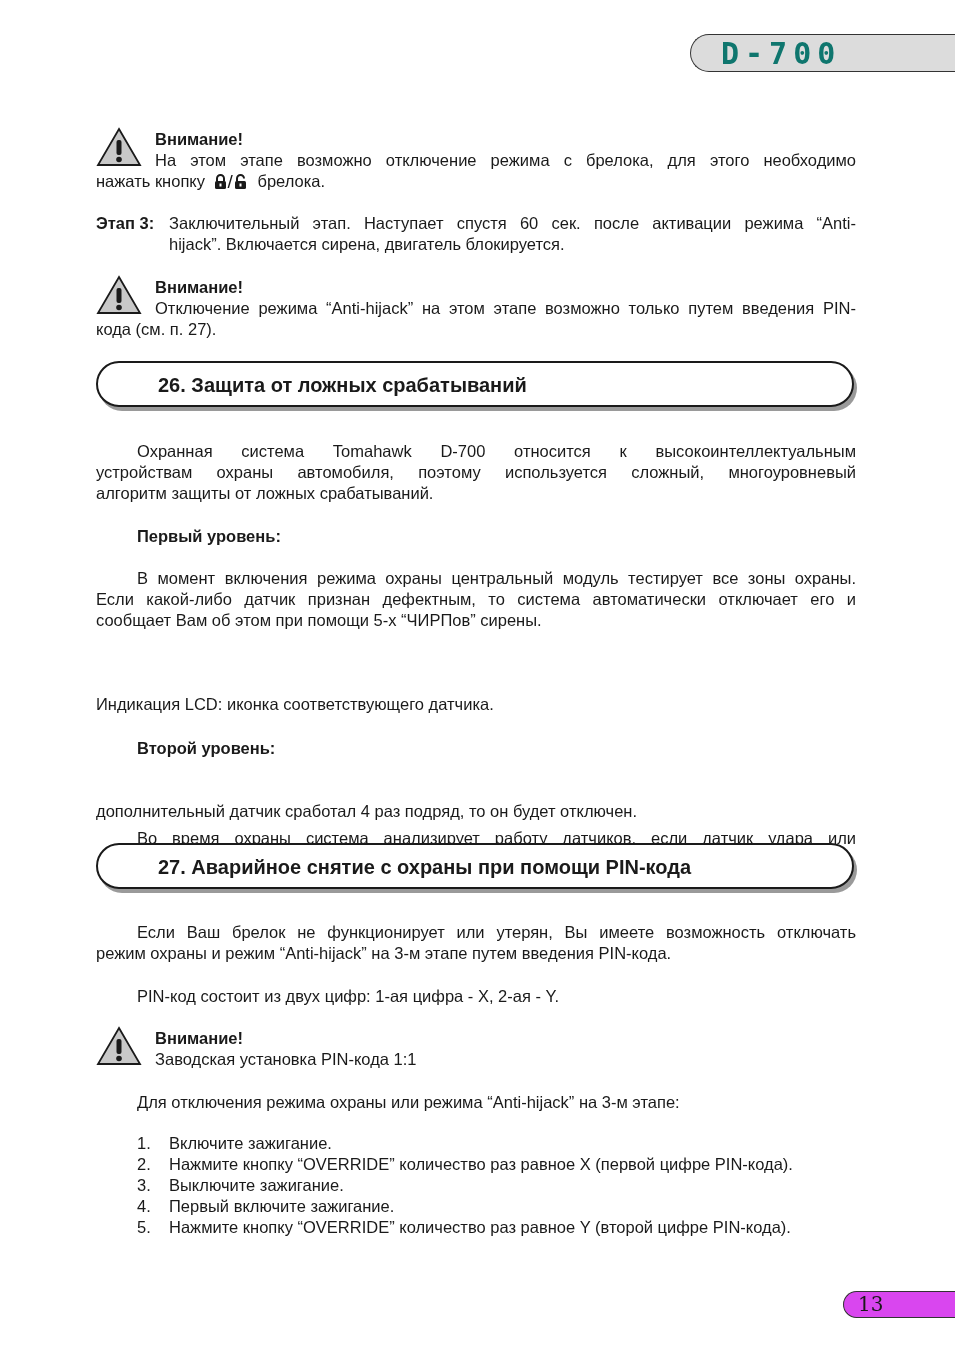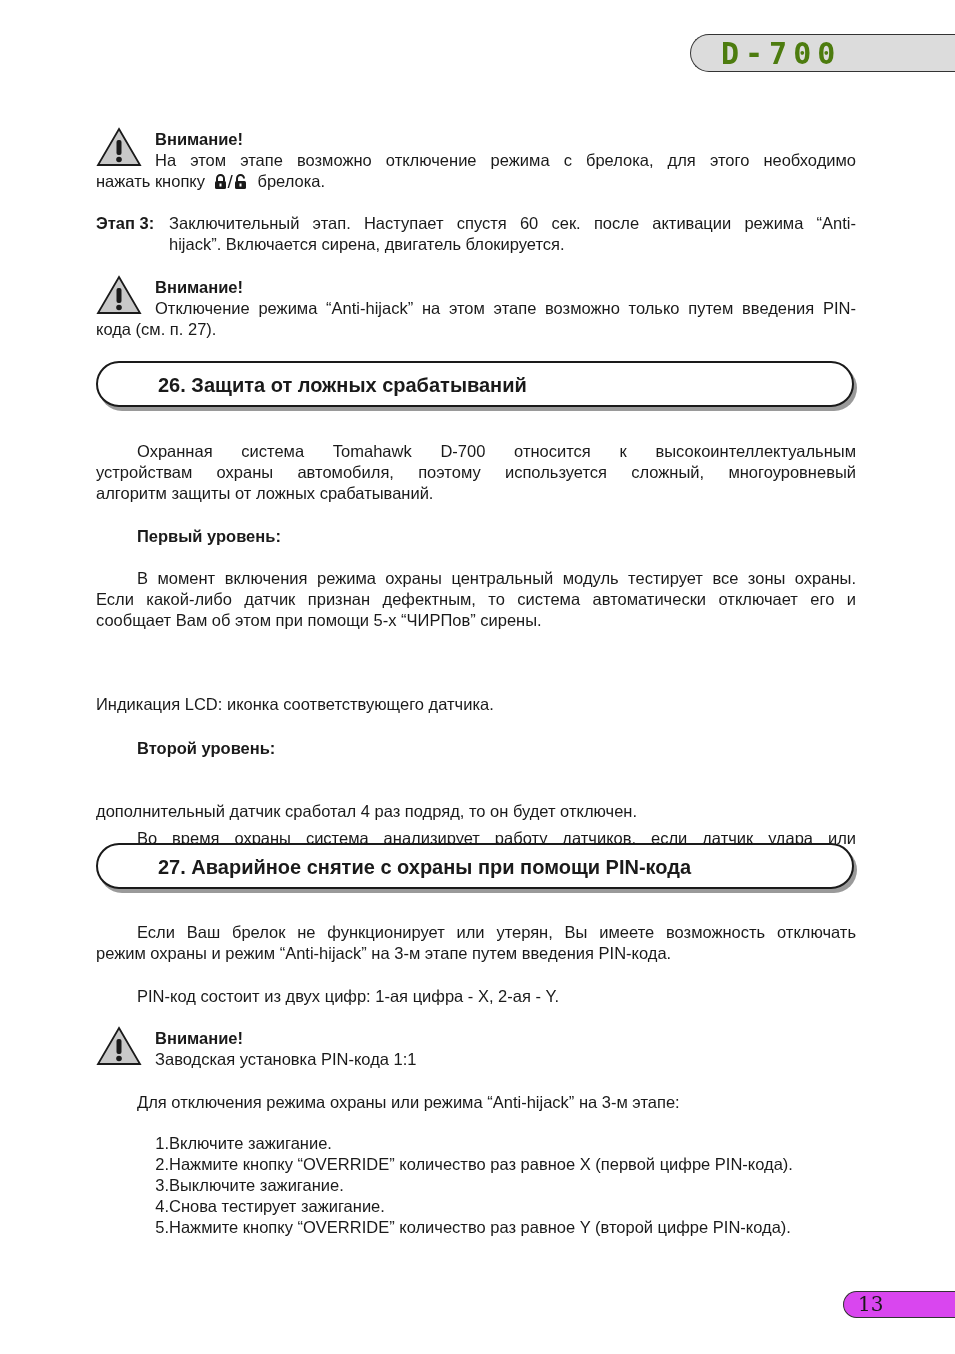--- a/index.html
+++ b/index.html
@@ -12,39 +12,39 @@
 
     
     .model-tab {
       left: 690px; top: 34px; width: 265px; height: 38px;
       background: #dcdcdc; border: 1.5px solid #333; border-right: none;
       border-radius: 20px 0 0 20px; box-sizing: border-box;
     }
     .model-tab span {
       position: absolute; left: 30px; top: 1px;
       font-family: "DejaVu Sans Mono", monospace; font-weight: bold;
-      font-size: 30px; letter-spacing: 6px; color: #4d7c0f;
+      font-size: 30px; letter-spacing: 6px; color: #0f766e;
     }
 
     
     .page-tab {
       left: 843px; top: 1291px; width: 112px; height: 27px;
       background: #d946ef; border: 1.5px solid #333; border-right: none;
       border-radius: 14px 0 0 14px; box-sizing: border-box;
     }
     .page-tab span {
       position: absolute; left: 14px; top: 0px;
       font-family: "DejaVu Serif", serif; font-size: 20px; color: #1a1a1a;
     }
 
     
     .warn-icon { width: 46px; height: 40px; }
 
     .bold { font-weight: bold; }
-    .line { position: absolute; white-space: nowrap; line-height: 21px; text-align: right; }
+    .line { position: absolute; white-space: nowrap; line-height: 21px; }
     .justify { position: absolute; text-align: justify; text-align-last: justify; white-space: nowrap; line-height: 21px; }
 
     
     .section-box {
       position: absolute; left: 96px; width: 758px; height: 46px;
       border: 2px solid #1a1a1a; border-radius: 24px; box-sizing: border-box;
       background: #fff; box-shadow: 3px 4px 0 #9a9a9a;
     }
     .section-box span {
       position: absolute; left: 60px; top: 11px; font-weight: bold; font-size: 20px;
@@ -138,21 +138,21 @@
   <div class="line" style="left:137px; top:1133px;">
     <span style="display:inline-block; width:32px;">1.</span><span>Включите зажигание.</span>
   </div>
   <div class="line" style="left:137px; top:1154px;">
     <span style="display:inline-block; width:32px;">2.</span><span>Нажмите кнопку “OVERRIDE” количество раз равное X (первой цифре PIN-кода).</span>
   </div>
   <div class="line" style="left:137px; top:1175px;">
     <span style="display:inline-block; width:32px;">3.</span><span>Выключите зажигание.</span>
   </div>
   <div class="line" style="left:137px; top:1196px;">
-    <span style="display:inline-block; width:32px;">4.</span><span>Снова тестирует зажигание.</span>
+    <span style="display:inline-block; width:32px;">4.</span><span>Первый включите зажигание.</span>
   </div>
   <div class="line" style="left:137px; top:1217px;">
     <span style="display:inline-block; width:32px;">5.</span><span>Нажмите кнопку “OVERRIDE” количество раз равное Y (второй цифре PIN-кода).</span>
   </div>
 </div>
 
 <div class="abs page-tab">
   <span>13</span>
 </div>
 

